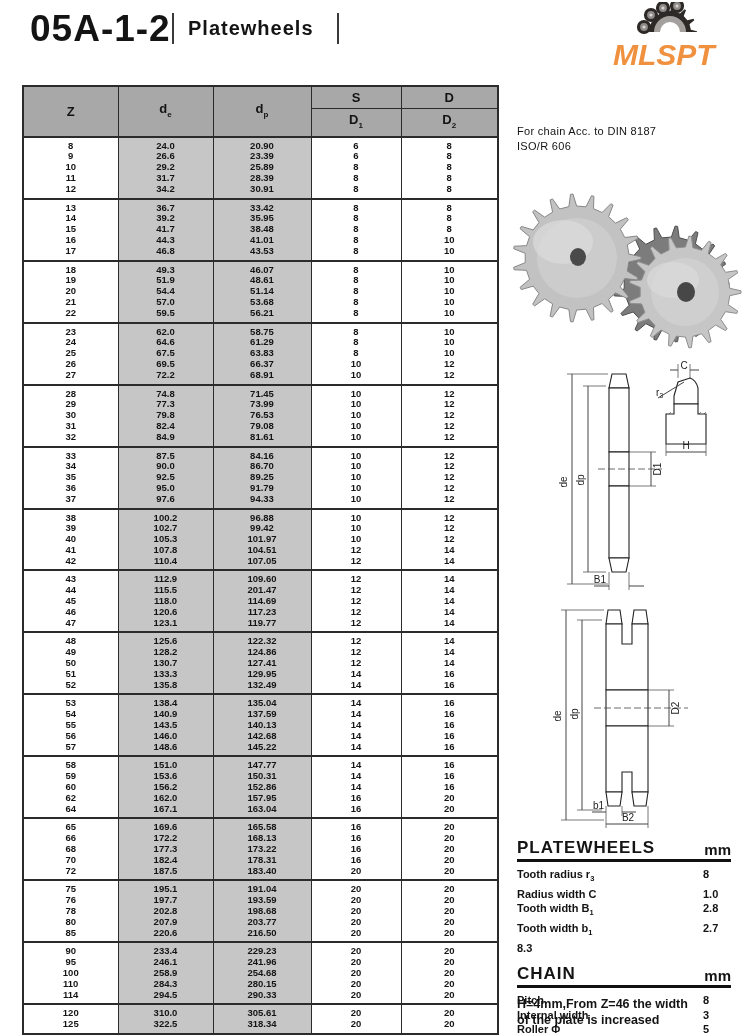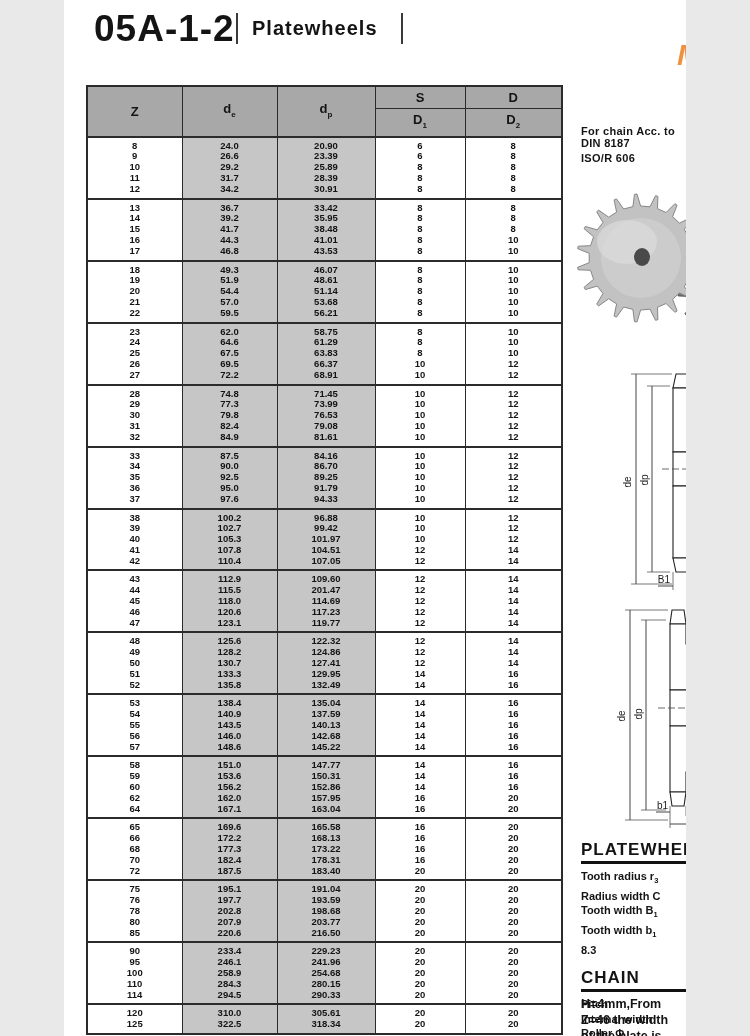--- a/index.html
+++ b/index.html
@@ -1,16 +1,16 @@
 <!DOCTYPE html>
 <html><head>
 <meta charset="utf-8">
 <style>
   html,body{margin:0;padding:0;background:#e9e9e9;}
-  .page{position:relative;width:622px;height:1036px;background:#ffffff;
+  .page{position:relative;width:750px;height:1036px;background:#ffffff;
         font-family:"Liberation Sans",sans-serif;color:#141414;overflow:hidden;margin:0 auto;}
 
   
   .title-code{position:absolute;left:30px;top:8px;font-size:37px;font-weight:bold;letter-spacing:1px;}
   .vrule{position:absolute;width:2px;background:#3a3a3a;}
   .vrule1{left:172px;top:13px;height:31px;}
   .vrule2{left:337px;top:13px;height:31px;}
   .title-name{position:absolute;left:188px;top:17px;font-size:20px;font-weight:bold;letter-spacing:1px;}
   .logo{position:absolute;left:608px;top:2px;width:122px;height:68px;}
 
@@ -24,30 +24,30 @@
   .data-table thead{border-bottom:2px solid #2b2b2b;}
   .data-table thead sub{font-size:8px;font-weight:bold;}
   .data-table td{font-size:9.5px;line-height:10.8px;}
   .c-de,.c-dp{background:#c6c6c6;}
   tr.gfirst td{border-top:2px solid #2b2b2b;padding-top:3px;}
   tr.glast td{padding-bottom:3px;}
 
   
   .info{position:absolute;left:517px;top:122px;}
   .info-heading{font-size:15px;font-weight:bold;letter-spacing:.5px;white-space:pre;}
-  .info-line{font-size:11px;font-weight:bold;margin-top:3px;letter-spacing:.3px;}
+  .info-line{font-size:11px;font-weight:normal;margin-top:3px;letter-spacing:.3px;}
   .photos{position:absolute;left:505px;top:186px;width:242px;height:178px;}
   .drawing1{position:absolute;left:552px;top:360px;width:190px;height:238px;}
   .drawing2{position:absolute;left:548px;top:598px;width:190px;height:235px;}
 
   .specs{position:absolute;left:517px;top:838px;width:214px;}
   .spec-head{display:flex;justify-content:space-between;align-items:flex-end;
              border-bottom:3px solid #111;padding-bottom:1px;}
   .spec-title{font-size:17px;font-weight:bold;letter-spacing:1px;}
-  .spec-unit{font-size:19px;font-weight:bold;font-style:italic;}
+  .spec-unit{font-size:15px;font-weight:bold;}
   .spec-rows{margin:5px 0 9px 0;}
   .spec-row{display:flex;font-size:11px;font-weight:bold;line-height:14.5px;}
   .spec-label{width:186px;}
   .spec-label sub{font-size:7.5px;}
   .spec-value{flex:1;text-align:left;}
   .note{position:absolute;left:517px;top:996px;font-size:12.5px;font-weight:bold;line-height:16px;}
 
   
   .dimline{stroke:#444;stroke-width:1;fill:none;}
   .extline{stroke:#555;stroke-width:.8;fill:none;}

